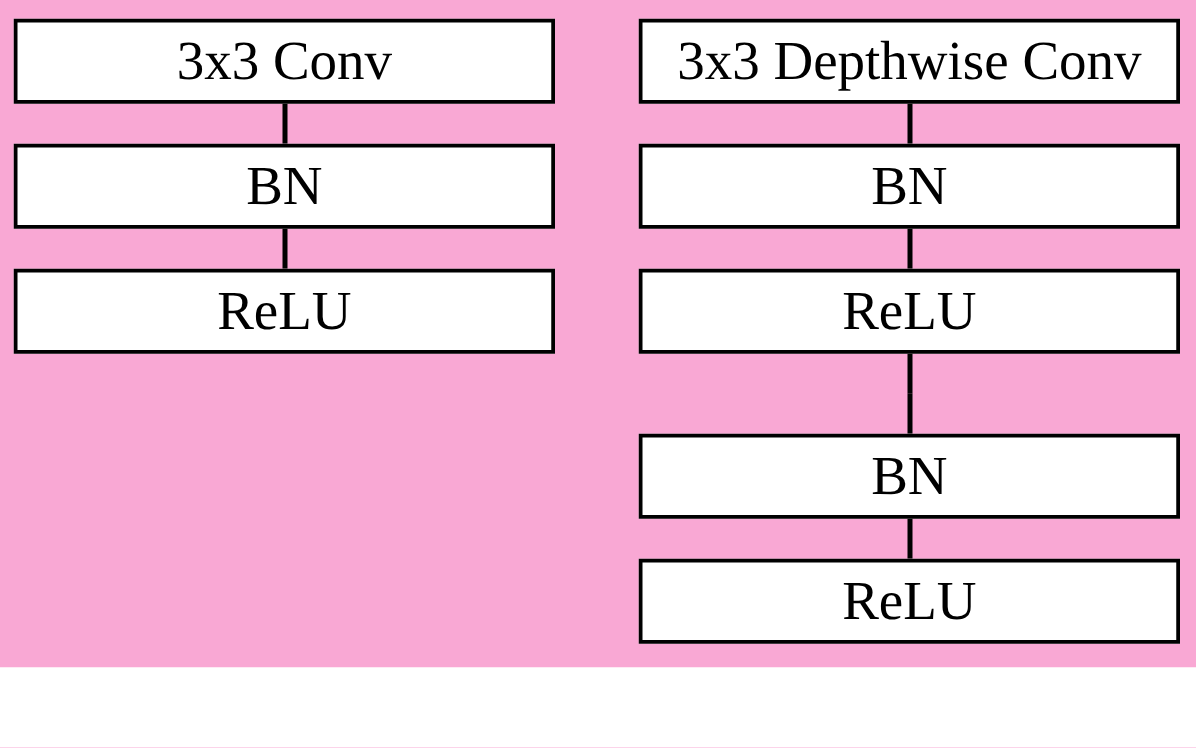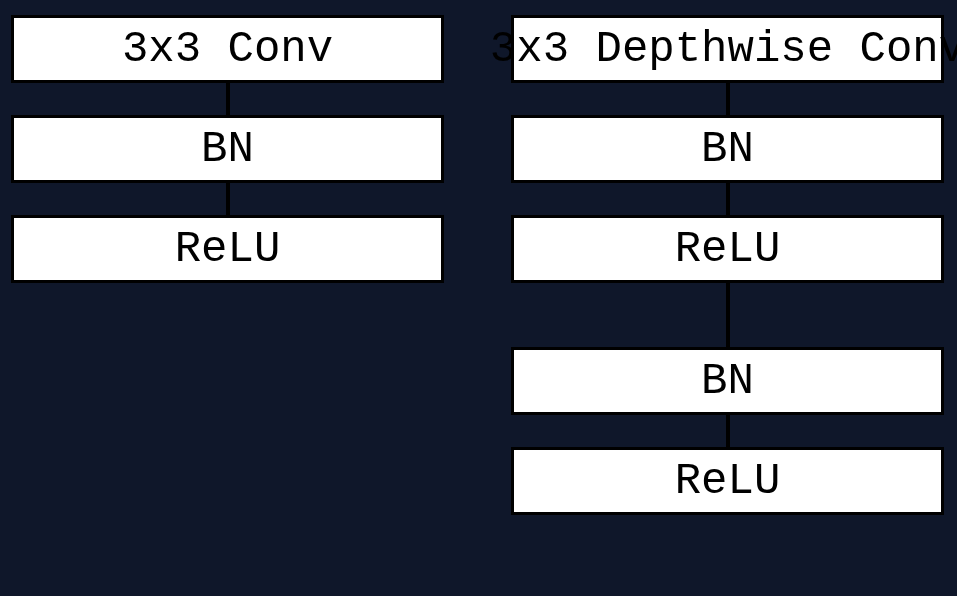--- a/index.html
+++ b/index.html
@@ -3,24 +3,24 @@
 <meta charset="utf-8">
 <style>
   html, body {
     margin: 0;
     padding: 0;
     background: #ffffff;
   }
   .canvas {
     position: relative;
     width: 957px;
-    height: 596px;
-    background: #0f172a;
+    height: 534px;
+    background: #f9a8d4;
     overflow: hidden;
-    font-family: Liberation Mono, monospace;
+    font-family: Liberation Serif, serif;
   }
   .branch {
     position: absolute;
     top: 15px;
   }
   .branch-left {
     left: 11px;
     width: 433px;
   }
   .branch-right {

